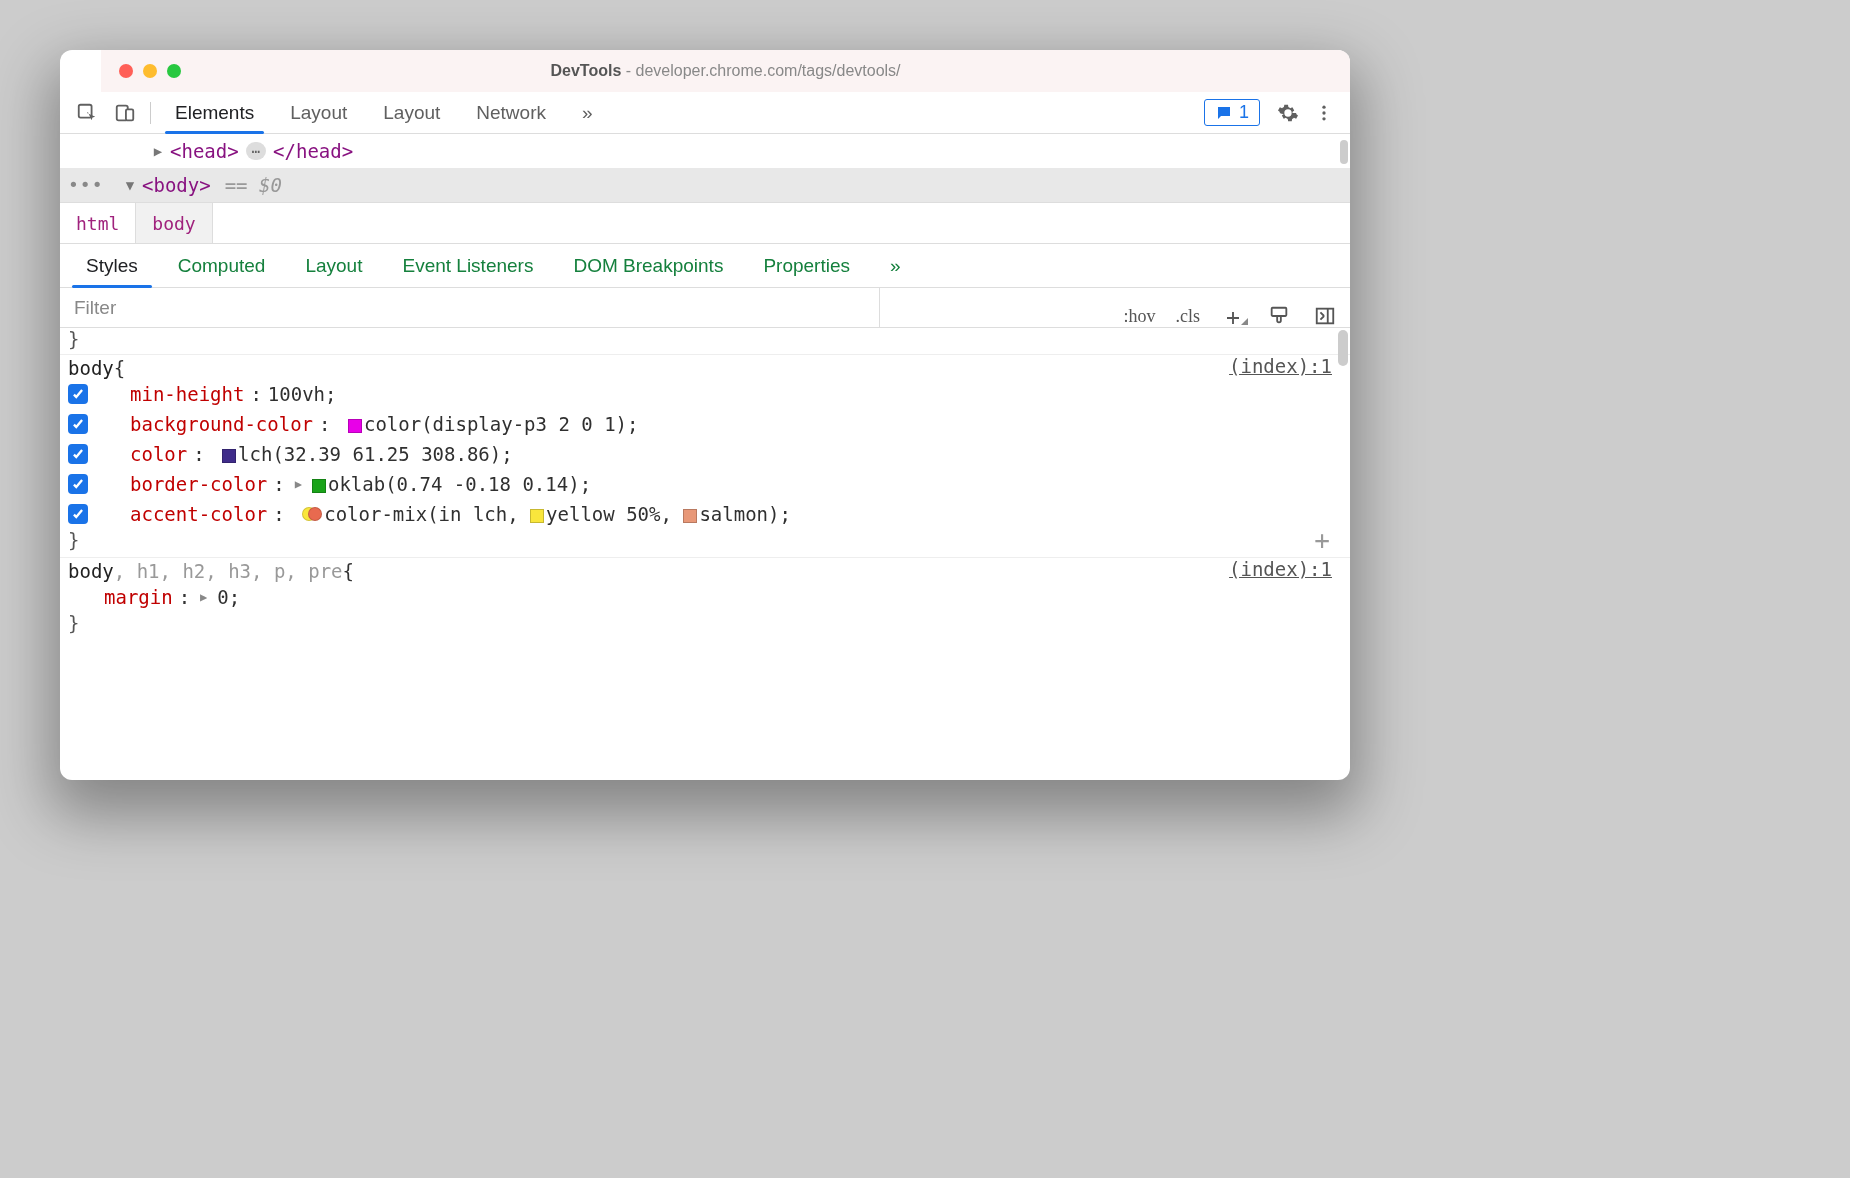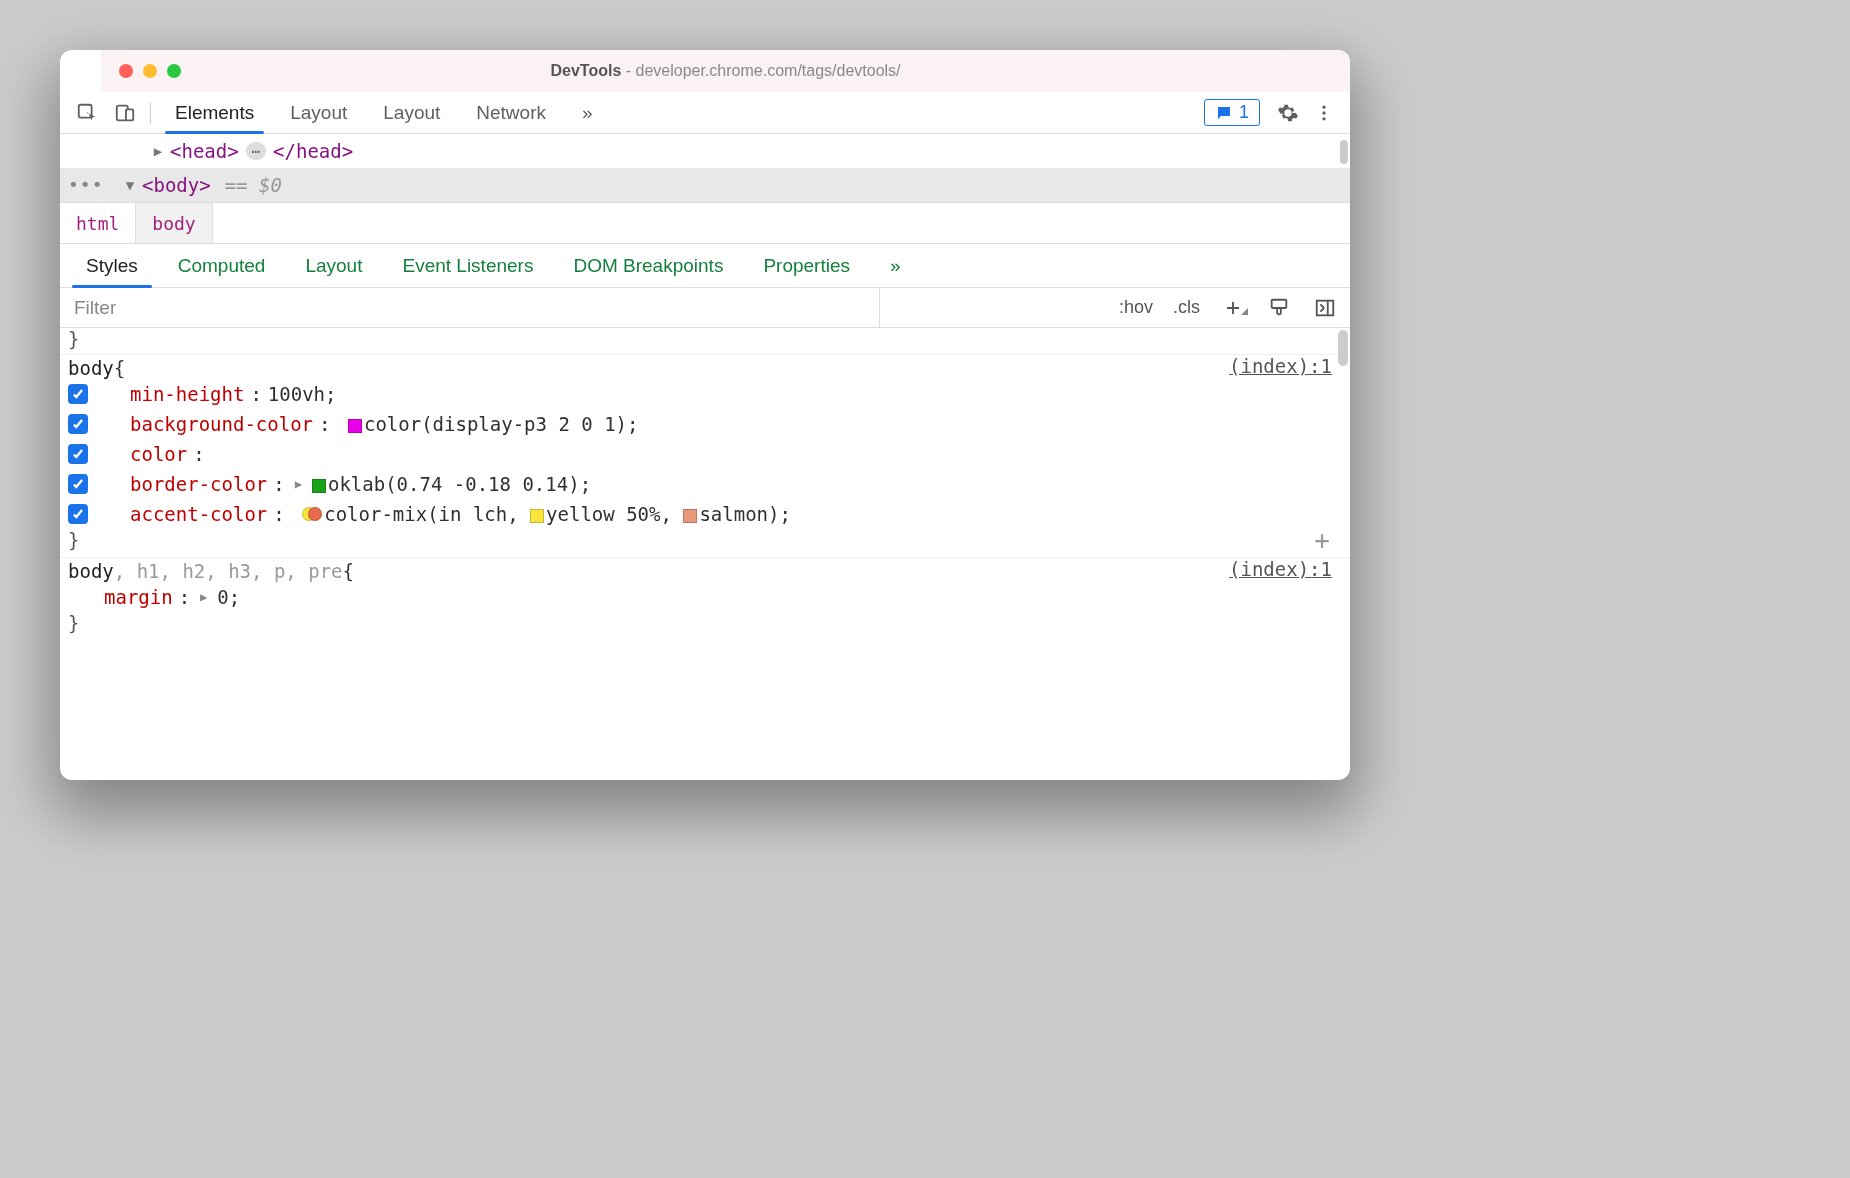--- a/index.html
+++ b/index.html
@@ -88,24 +88,24 @@
   .crumb { padding:4px 16px; display:flex; align-items:center; border-right:1px solid #ddd; }
   .crumb.selected { background:#f1f1f1; }
 
   
   .subtabs { display:flex; height:44px; border-bottom:1px solid #ddd; align-items:stretch; padding:0 6px; flex-shrink:0;}
   .subtab { padding:0 20px; display:flex; align-items:center; color:#15803d; font-size:19px; position:relative;}
   .subtab.active { color:#202124; }
   .subtab.active::after { content:""; position:absolute; left:6px; right:6px; bottom:-1px; height:3px; background:#1a73e8; border-radius:2px;}
 
   
-  .filter-bar { display:flex; height:40px; border-bottom:1px solid #ddd; align-items:center; flex-shrink:0; gap:12px; padding-right:8px;}
+  .filter-bar { display:flex; height:40px; border-bottom:1px solid #ddd; align-items:flex-end; flex-shrink:0; gap:12px; padding-right:8px;}
   .filter-input { flex:0 0 820px; height:100%; border:none; outline:none; padding:0 14px; font-size:19px; color:#555; border-right:1px solid #ddd;}
   .filter-input::placeholder { color:#888; }
-  .filter-bar .fb-text { color:#555; font-family: Liberation Sans, sans-serif; font-size:18px; padding:0 4px;}
+  .filter-bar .fb-text { color:#555; font-family: Liberation Serif, serif; font-size:18px; padding:0 4px;}
   .fb-icon { width:34px; display:flex; align-items:center; justify-content:center; color:#555; position:relative;}
   .plus-corner::after { content:""; position:absolute; right:2px; bottom:2px; width:0; height:0; border-left:7px solid transparent; border-bottom:7px solid #888;}
 
   
   .styles-pane { flex:1; overflow:hidden; font-family: ui-monospace, Menlo, monospace; font-size:19px; padding:0px 0 0 0; position:relative;}
   .styles-pane .scroll-thumb { position:absolute; right:2px; top:2px; width:10px; height:36px; background:#ccc; border-radius:5px;}
   .rule { padding: 2px 0 2px 8px; position:relative; }
   .rule .topline { display:flex; }
   .selector { color:#222; }
   .selector .dim { color:#999; }
@@ -281,20 +281,21 @@
 
       <div class="decl">
         <span class="cb">
             <svg viewBox="0 0 24 24" fill="none" stroke="#fff" stroke-width="4">
               <path d="M5 13l4 4 10-12"></path>
             </svg>
           </span>
         <span class="indent"></span>
         <span class="prop">color</span>
           <span>:</span>
+        <span class="val">&nbsp;<span class="swatch" style="background:#3f2c8a"></span><span>lch(32.39 61.25 308.86);</span></span>
       </div>
 
       <div class="decl">
         <span class="cb">
             <svg viewBox="0 0 24 24" fill="none" stroke="#fff" stroke-width="4">
               <path d="M5 13l4 4 10-12"></path>
             </svg>
           </span>
         <span class="indent"></span>
         <span class="prop">border-color</span>

